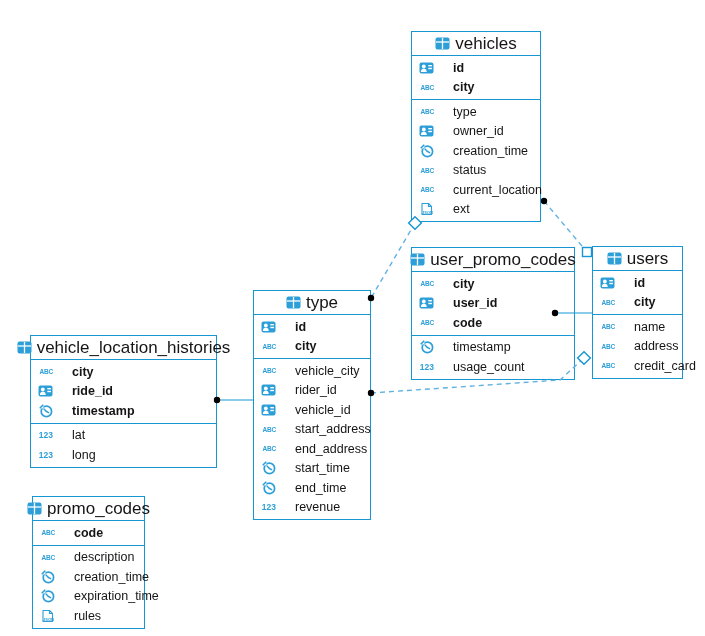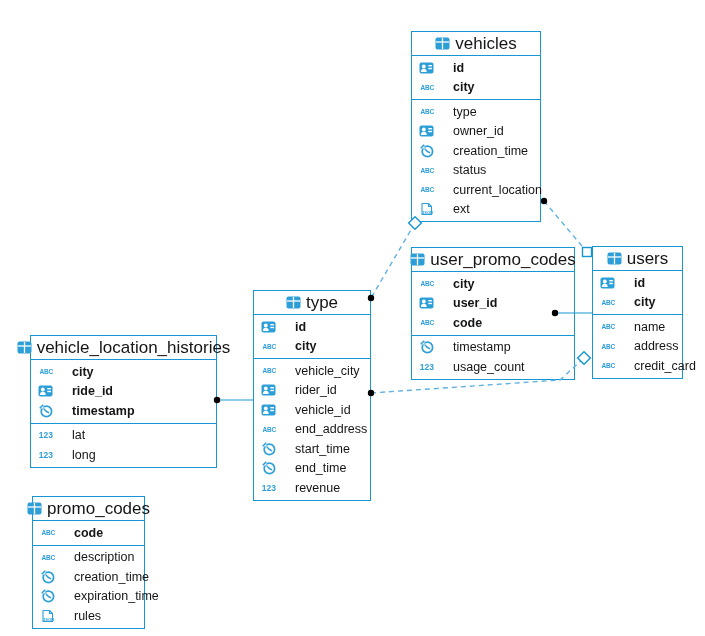--- a/index.html
+++ b/index.html
@@ -282,20 +282,26 @@
               <rect x="9.3" y="3" width="3.6" height="1.4" fill="#fff"></rect>
               <rect x="9.3" y="5.8" width="3.6" height="1.4" fill="#fff"></rect>
             </svg>
           </span>
           <span class="fname">vehicle_id</span>
         </div>
         <div class="row ">
           <span class="ficon">
             <span class="abc">ABC</span>
           </span>
+          <span class="fname">start_address</span>
+        </div>
+        <div class="row ">
+          <span class="ficon">
+            <span class="abc">ABC</span>
+          </span>
           <span class="fname">end_address</span>
         </div>
         <div class="row ">
           <span class="ficon">
             <svg width="14" height="14" viewBox="0 0 14 14">
               <circle cx="7.4" cy="7.4" r="5.2" fill="none" stroke="#2d9fd8" stroke-width="1.7"></circle>
               <rect x="0" y="0" width="4.4" height="4.4" fill="#fff"></rect>
               <path d="M1.2 3.8 L3.8 1.2" stroke="#2d9fd8" stroke-width="1.6" stroke-linecap="round"></path>
               <path d="M7.4 7.4 L5 5" stroke="#2d9fd8" stroke-width="1.4" stroke-linecap="round"></path>
               <path d="M7.4 7.4 L9.6 8.7" stroke="#2d9fd8" stroke-width="1.4" stroke-linecap="round"></path>

